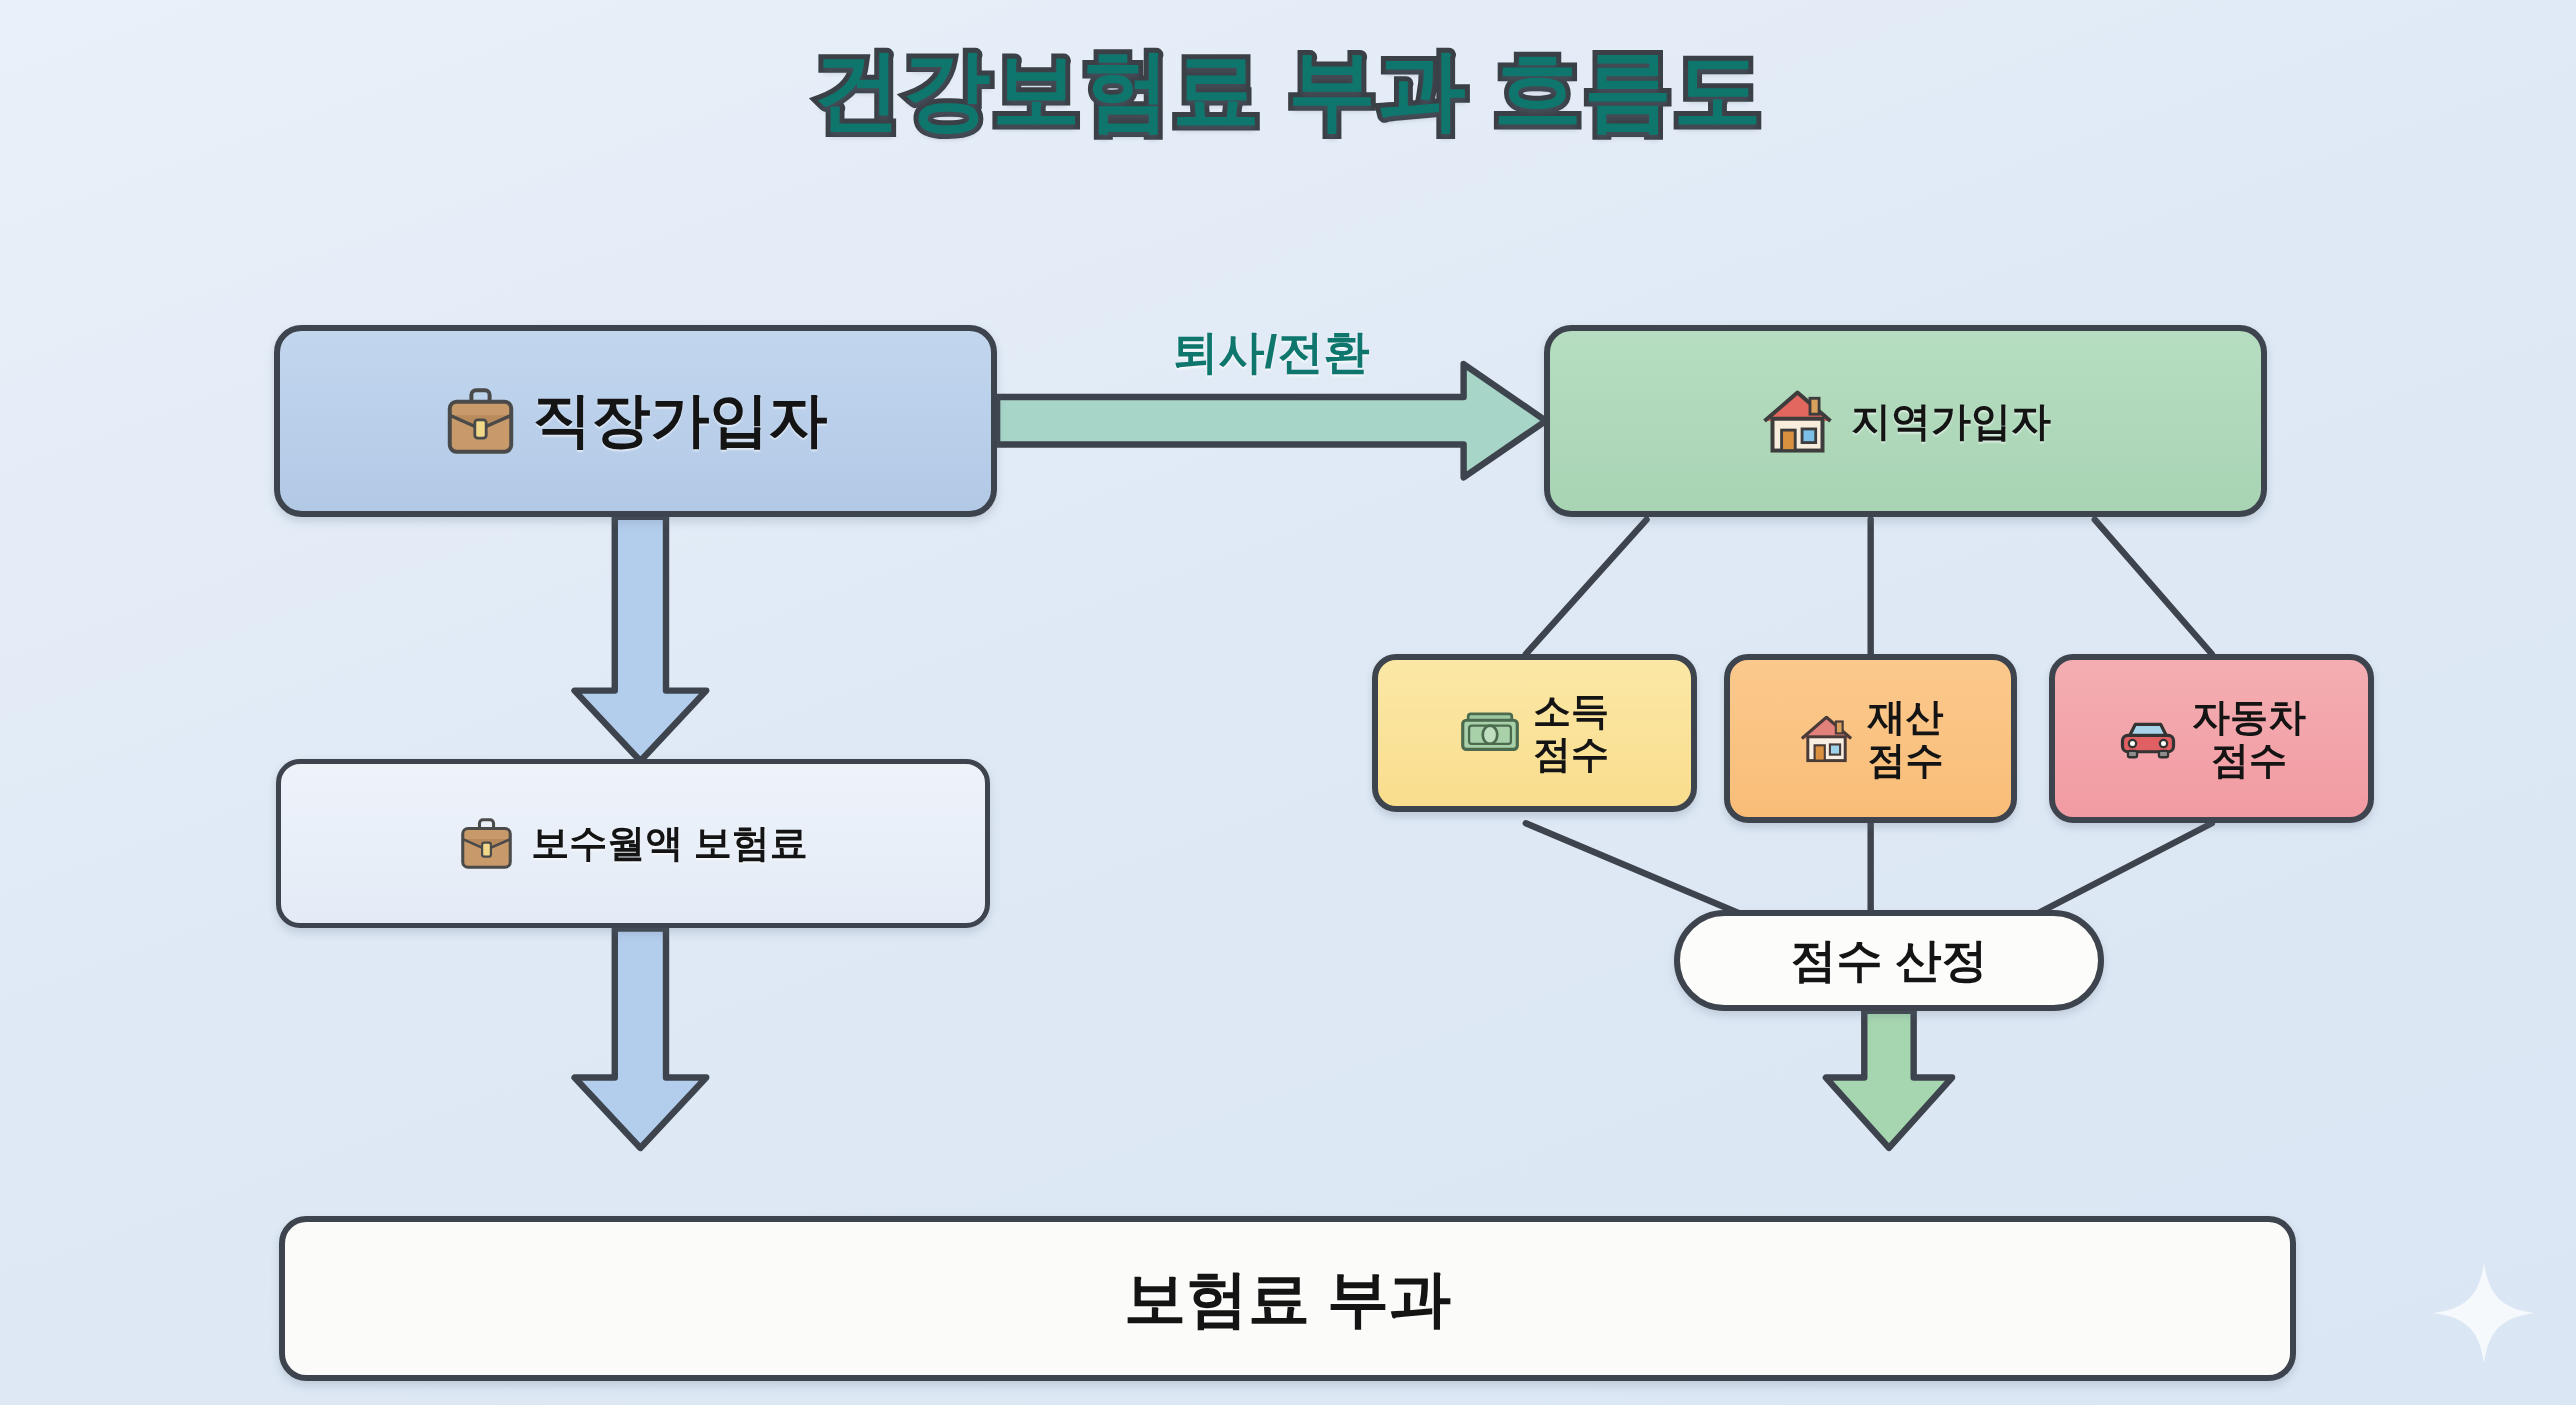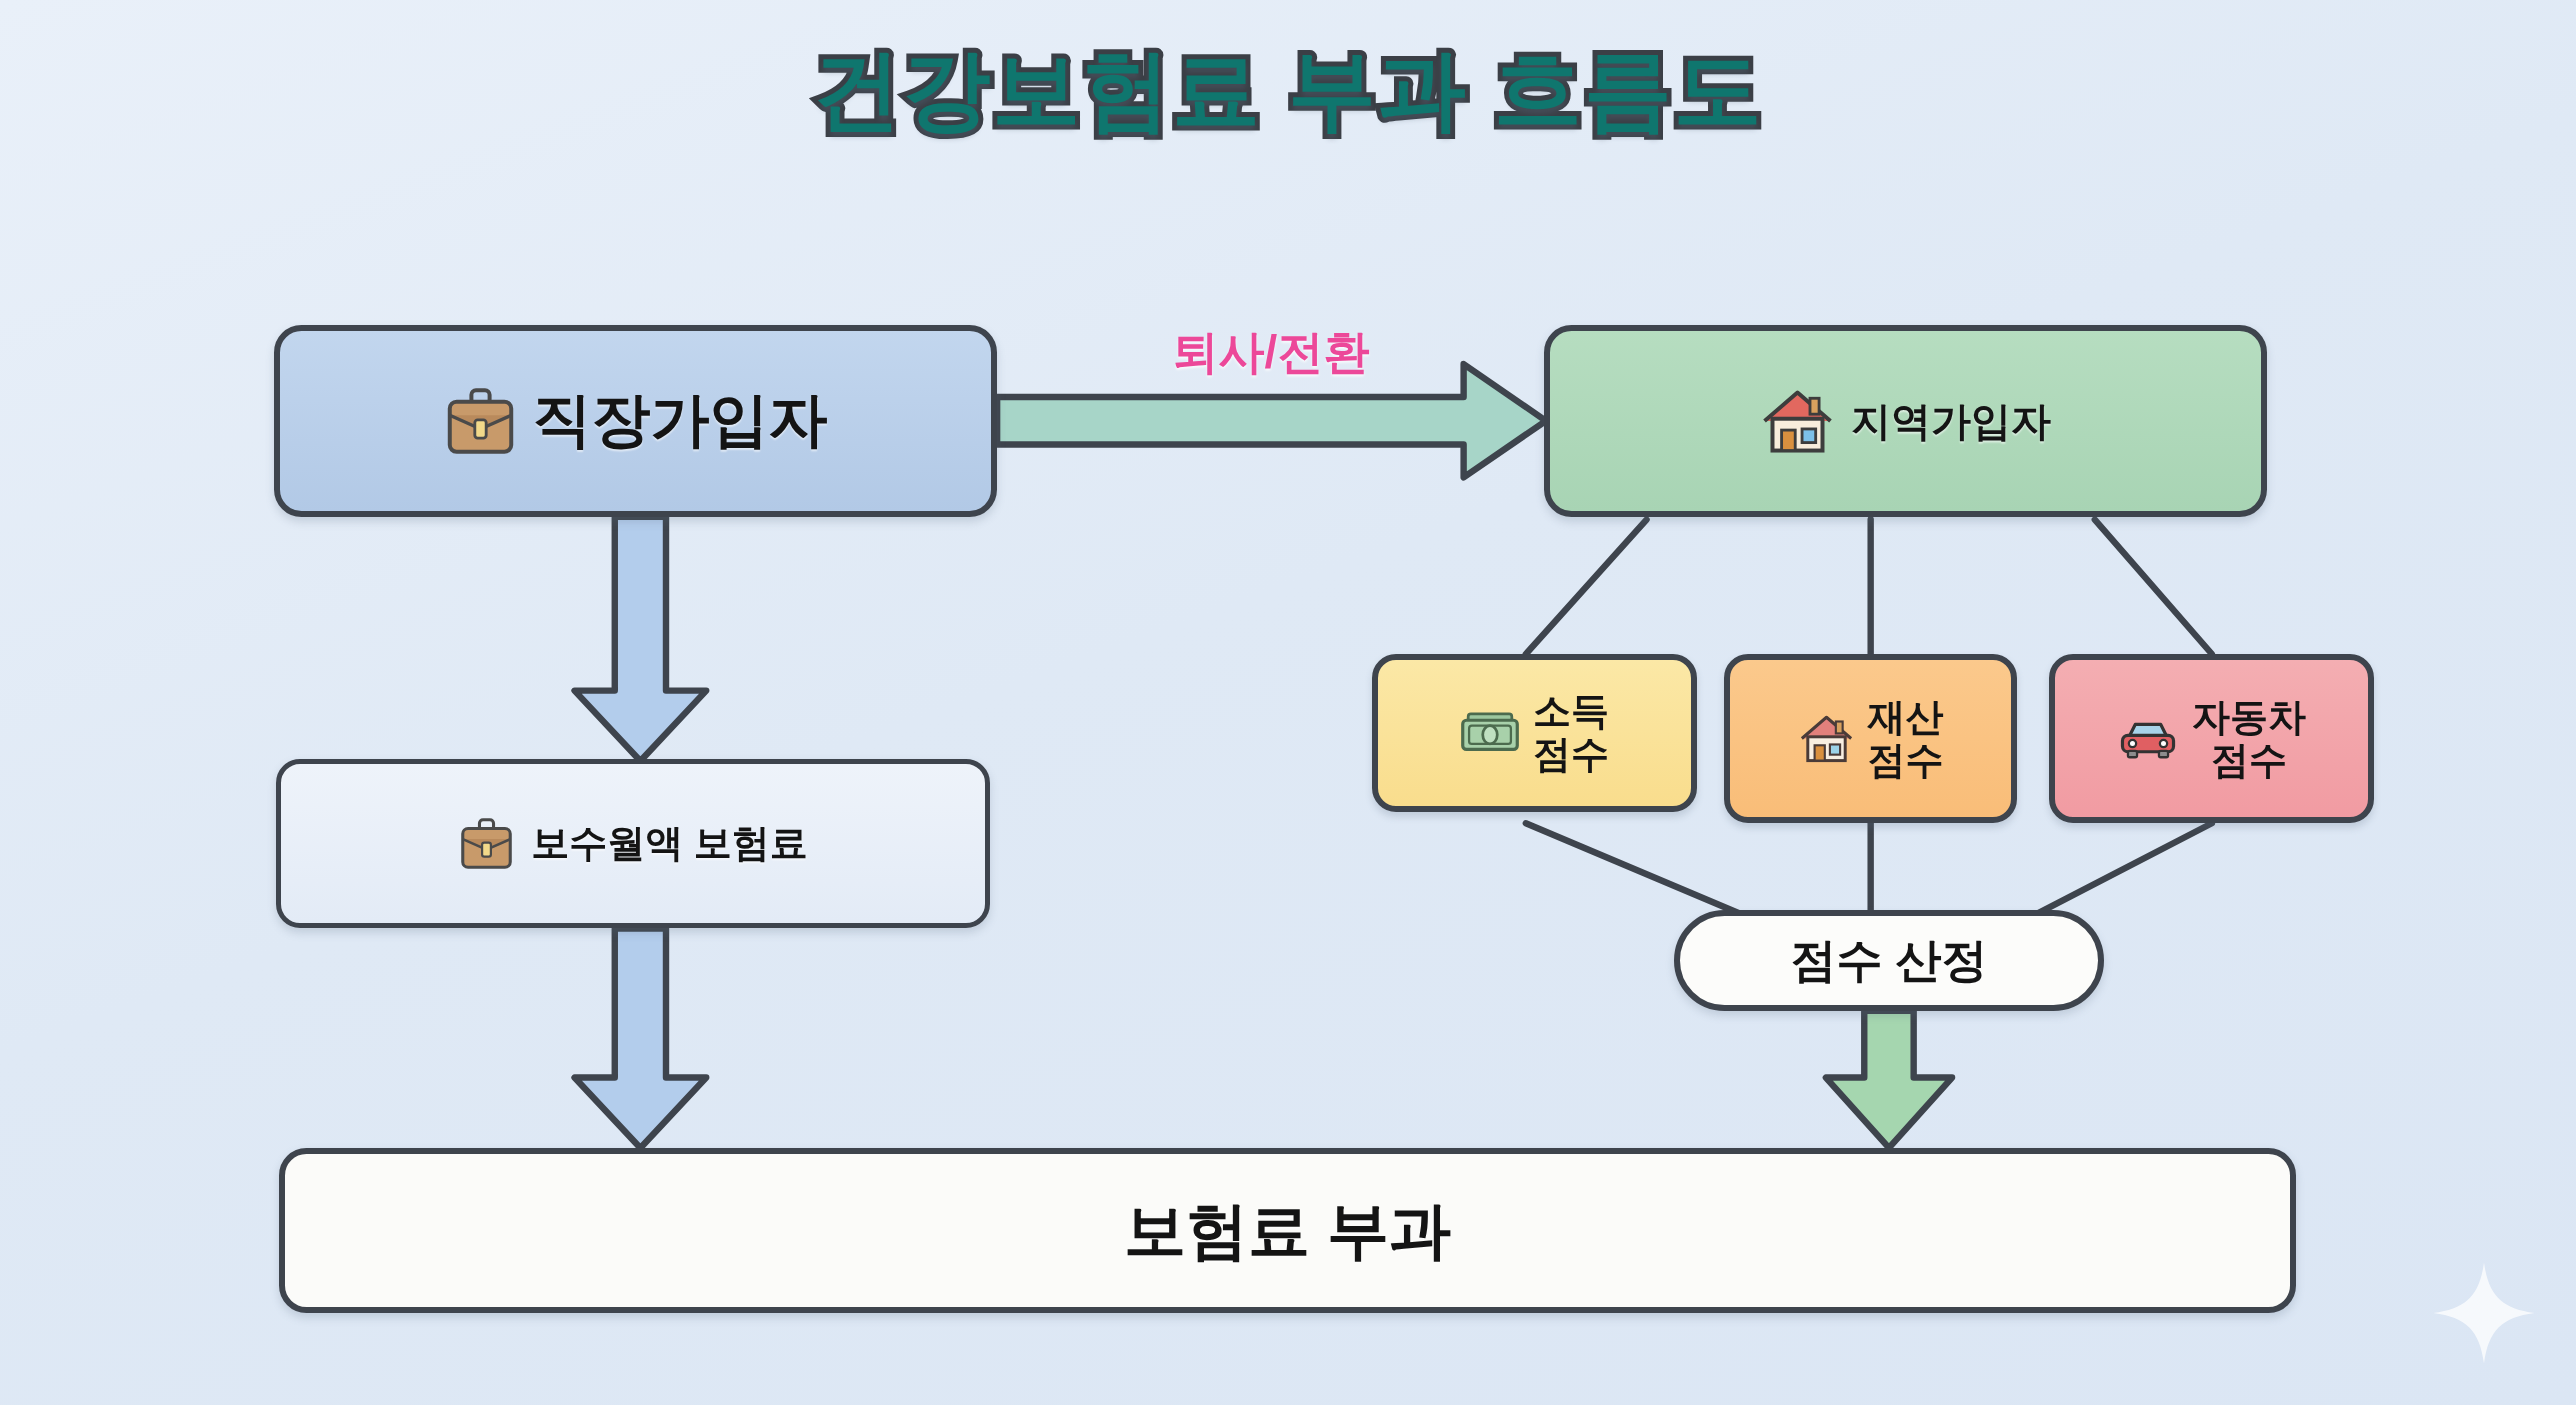--- a/index.html
+++ b/index.html
@@ -62,21 +62,21 @@
     background:linear-gradient(180deg,#b6ddc0 0%,#a8d4b4 100%);
     font-size:40px;
   }
   #node-salary-premium{
     left:276px;top:759px;width:714px;height:169px;
     background:linear-gradient(180deg,#eef3fa 0%,#e3ebf6 100%);
     font-size:38px;
     border-width:5.5px;border-radius:24px;
   }
   #node-levy{
-    left:279px;top:1148px;width:2017px;height:165px;
+    left:279px;top:1216px;width:2017px;height:165px;
     background:#fbfbf9;
     font-size:62px;
     border-width:6.4px;border-radius:27.4px;
   }
   #node-score-calc{
     left:1674px;top:910px;width:430px;height:101px;
     background:#fcfcfa;
     font-size:46px;
     border-width:6.4px;border-radius:55px;
   }
@@ -128,21 +128,21 @@
     <path d="M2290 568 L2418 715" fill="none" stroke="#3e444d" stroke-width="7" stroke-linecap="round"></path>
 
     <path d="M1668 900 L1905 1000" fill="none" stroke="#3e444d" stroke-width="7" stroke-linecap="round"></path>
     <path d="M2045 900 L2045 998" fill="none" stroke="#3e444d" stroke-width="7" stroke-linecap="round"></path>
     <path d="M2418 900 L2225 1000" fill="none" stroke="#3e444d" stroke-width="7" stroke-linecap="round"></path>
 
     <path d="M2038 1105 L2092 1105 L2092 1178 L2134 1178 L2065 1255 L1996 1178 L2038 1178 Z" fill="#a5d6af" stroke="#3e444d" stroke-width="7" stroke-linejoin="round"></path>
 
   </svg>
 
-  <div id="transition-label-anchor" style="position:absolute;left:1079px;top:322px;width:384px;text-align:center;font-size:46px;font-weight:bold;color:#ec4899;text-shadow:0 1.8px 2.7px rgba(255,255,255,.8);">퇴사/전환</div>
+  <div id="transition-label-anchor" style="position:absolute;left:1079px;top:322px;width:384px;text-align:center;font-size:46px;font-weight:bold;color:#0f766e;text-shadow:0 1.8px 2.7px rgba(255,255,255,.8);">퇴사/전환</div>
 
   <div class="node" id="node-employee">
     <span class="icon">
       <svg width="73" height="66" viewBox="0 0 64 58">
         <rect x="24" y="2" width="16" height="12" rx="4" fill="none" stroke="#4a4a4a" stroke-width="3.5"></rect>
         <rect x="5" y="12" width="54" height="44" rx="6" fill="#c89a6a" stroke="#4a4a4a" stroke-width="3.5"></rect>
         <path d="M5 24 L32 36 L59 24" fill="#b98a5c" stroke="#4a4a4a" stroke-width="3"></path>
         <rect x="27" y="28" width="10" height="16" rx="2.5" fill="#f2d98a" stroke="#4a4a4a" stroke-width="2.5"></rect>
       </svg>
     </span>

